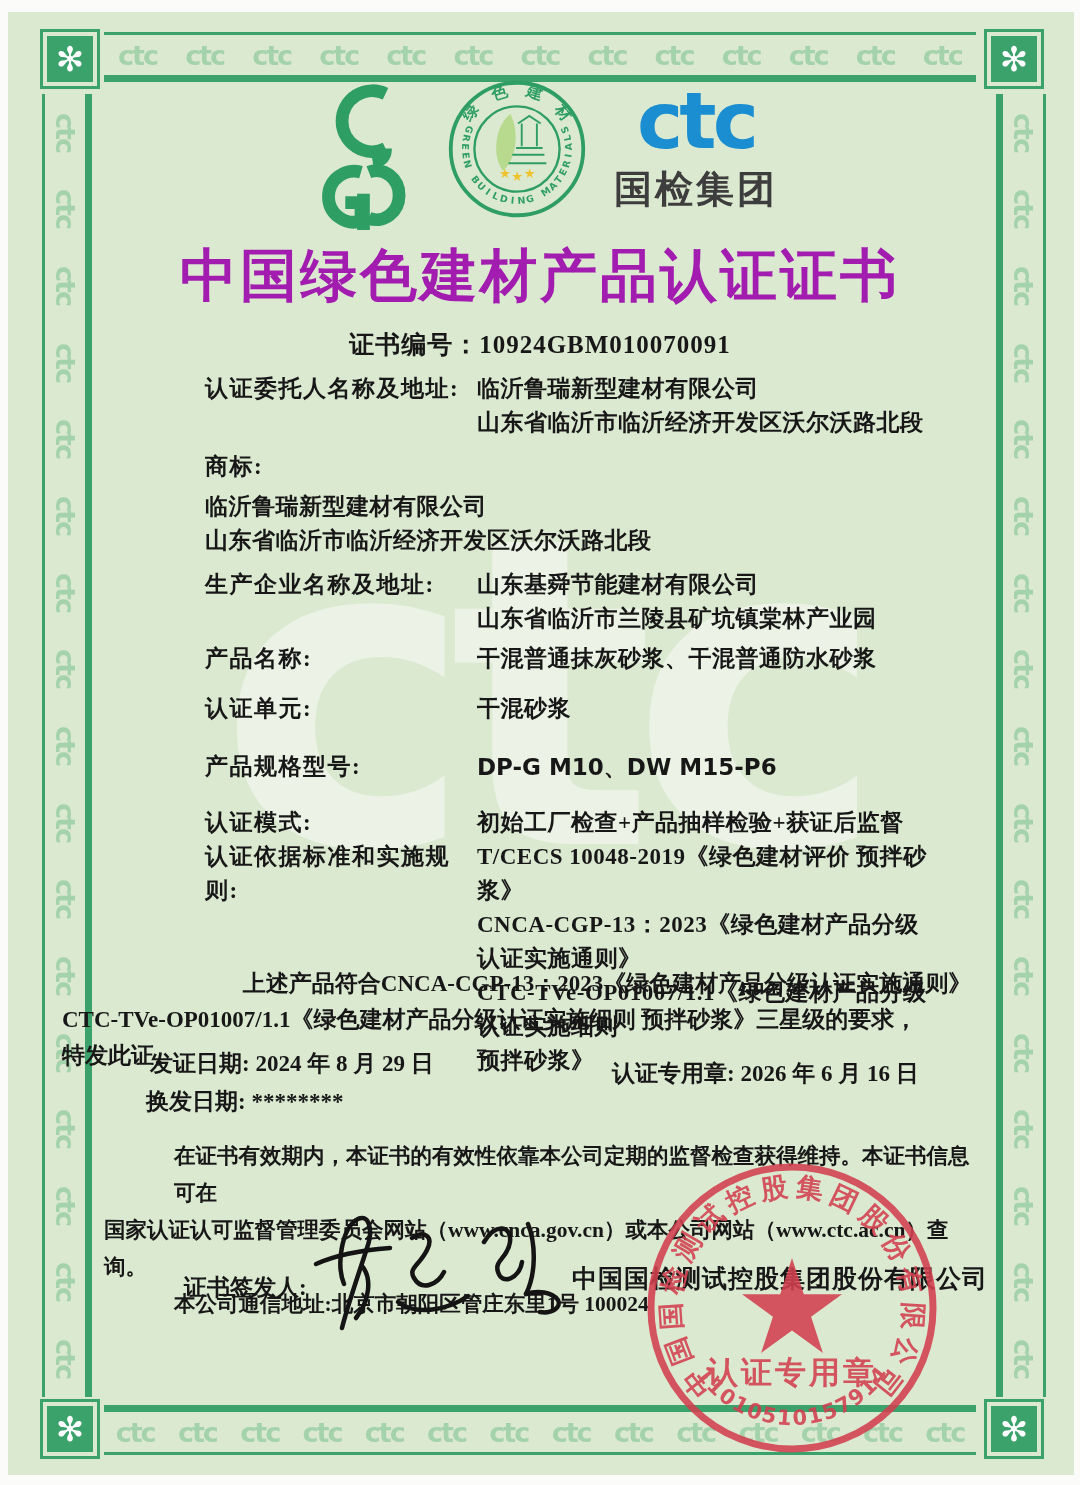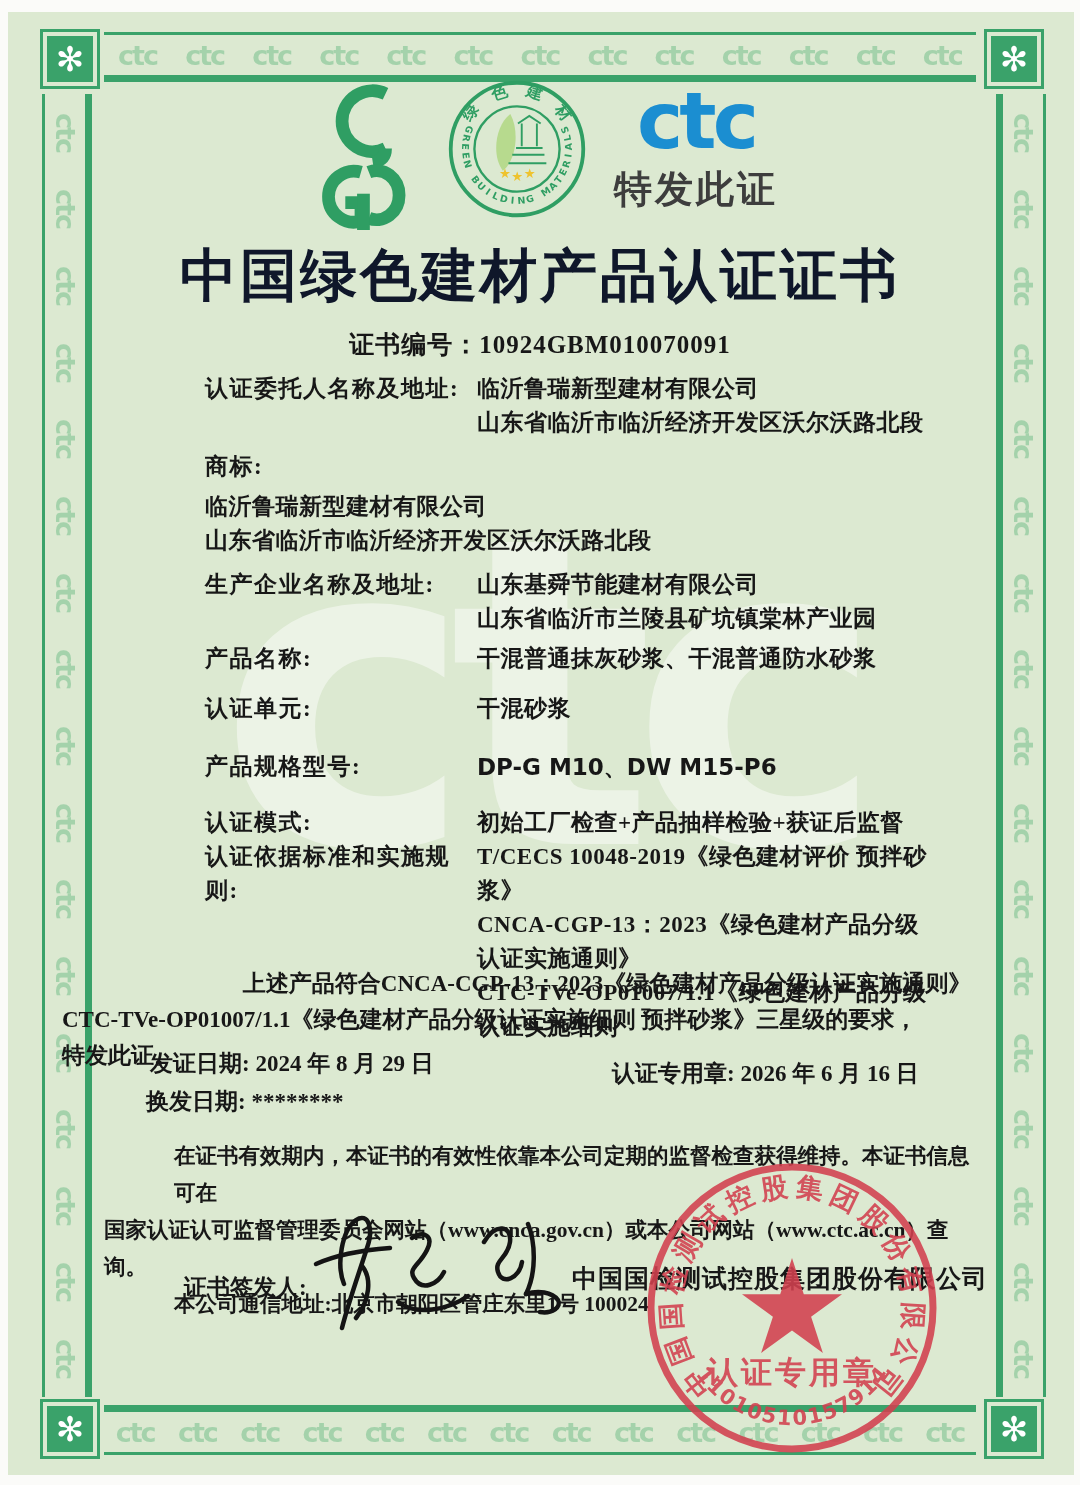--- a/index.html
+++ b/index.html
@@ -37,21 +37,21 @@
   .content{position:absolute;inset:0;z-index:3;}
 
   .logo-row{position:absolute;left:0;right:0;top:78px;display:flex;justify-content:center;
             align-items:flex-start;gap:26px;}
   .ctc-block{display:flex;flex-direction:column;align-items:center;margin-top:8px;}
   .ctc-word{font-family:"DejaVu Sans",sans-serif;font-weight:bold;font-size:78px;line-height:0.9;
             color:#1b8ed1;letter-spacing:-4px;}
   .ctc-sub{font-family:"DejaVu Sans",sans-serif;font-weight:bold;font-size:38px;color:#3d3d3d;
            letter-spacing:3px;margin-top:8px;}
 
-  .title{position:absolute;left:0;right:0;top:238px;text-align:center;color:#0f172a;
+  .title{position:absolute;left:0;right:0;top:238px;text-align:center;color:#a21caf;
          font-weight:bold;font-size:57px;letter-spacing:3px;}
   .certno{position:absolute;left:0;right:0;top:328px;text-align:center;font-weight:bold;
           font-size:25px;color:#171717;letter-spacing:1px;}
 
   .fields{position:absolute;left:172px;top:372px;width:760px;color:#171717;}
   .frow{display:flex;margin-left:33px;}
   .frow .lab{width:272px;flex:0 0 272px;font-weight:bold;font-size:23px;line-height:34px;
              letter-spacing:1.5px;}
   .frow .val{flex:1;font-weight:bold;font-size:23px;line-height:34px;letter-spacing:0.5px;}
   .frow .val .latin{font-family:"DejaVu Sans",sans-serif;font-size:23px;letter-spacing:0;}
@@ -226,21 +226,21 @@
           <path d="M74,74 L102,74 M70,81 L104,81"></path>
           <path d="M66,90 L106,90"></path>
         </g>
         <text x="56" y="106" font-size="14" fill="#eec32e">★</text>
         <text x="69" y="109" font-size="14" fill="#eec32e">★</text>
         <text x="82" y="106" font-size="14" fill="#eec32e">★</text>
       </svg>
 
       <div class="ctc-block">
         <div class="ctc-word">ctc</div>
-        <div class="ctc-sub">特发此证</div>
+        <div class="ctc-sub">国检集团</div>
       </div>
     </div>
 
     <div class="title">中国绿色建材产品认证证书</div>
 
     <div class="certno">
       <span>证书编号：</span><span>10924GBM010070091</span>
     </div>
 
     <div class="fields">
@@ -291,20 +291,21 @@
         <div class="val">
           <div>初始工厂检查+产品抽样检验+获证后监督</div>
         </div>
       </div>
       <div class="frow">
         <div class="lab">认证依据标准和实施规则:</div>
         <div class="val">
           <div>T/CECS 10048-2019《绿色建材评价 预拌砂浆》</div>
           <div>CNCA-CGP-13：2023《绿色建材产品分级认证实施通则》</div>
           <div>CTC-TVe-OP01007/1.1《绿色建材产品分级认证实施细则</div>
+          <div>预拌砂浆》</div>
         </div>
       </div>
     </div>
 
     <div class="statement">
       <div class="l1">上述产品符合CNCA-CGP-13：2023《绿色建材产品分级认证实施通则》</div>
       <div>CTC-TVe-OP01007/1.1《绿色建材产品分级认证实施细则 预拌砂浆》三星级的要求，</div>
       <div>特发此证。</div>
     </div>
 

